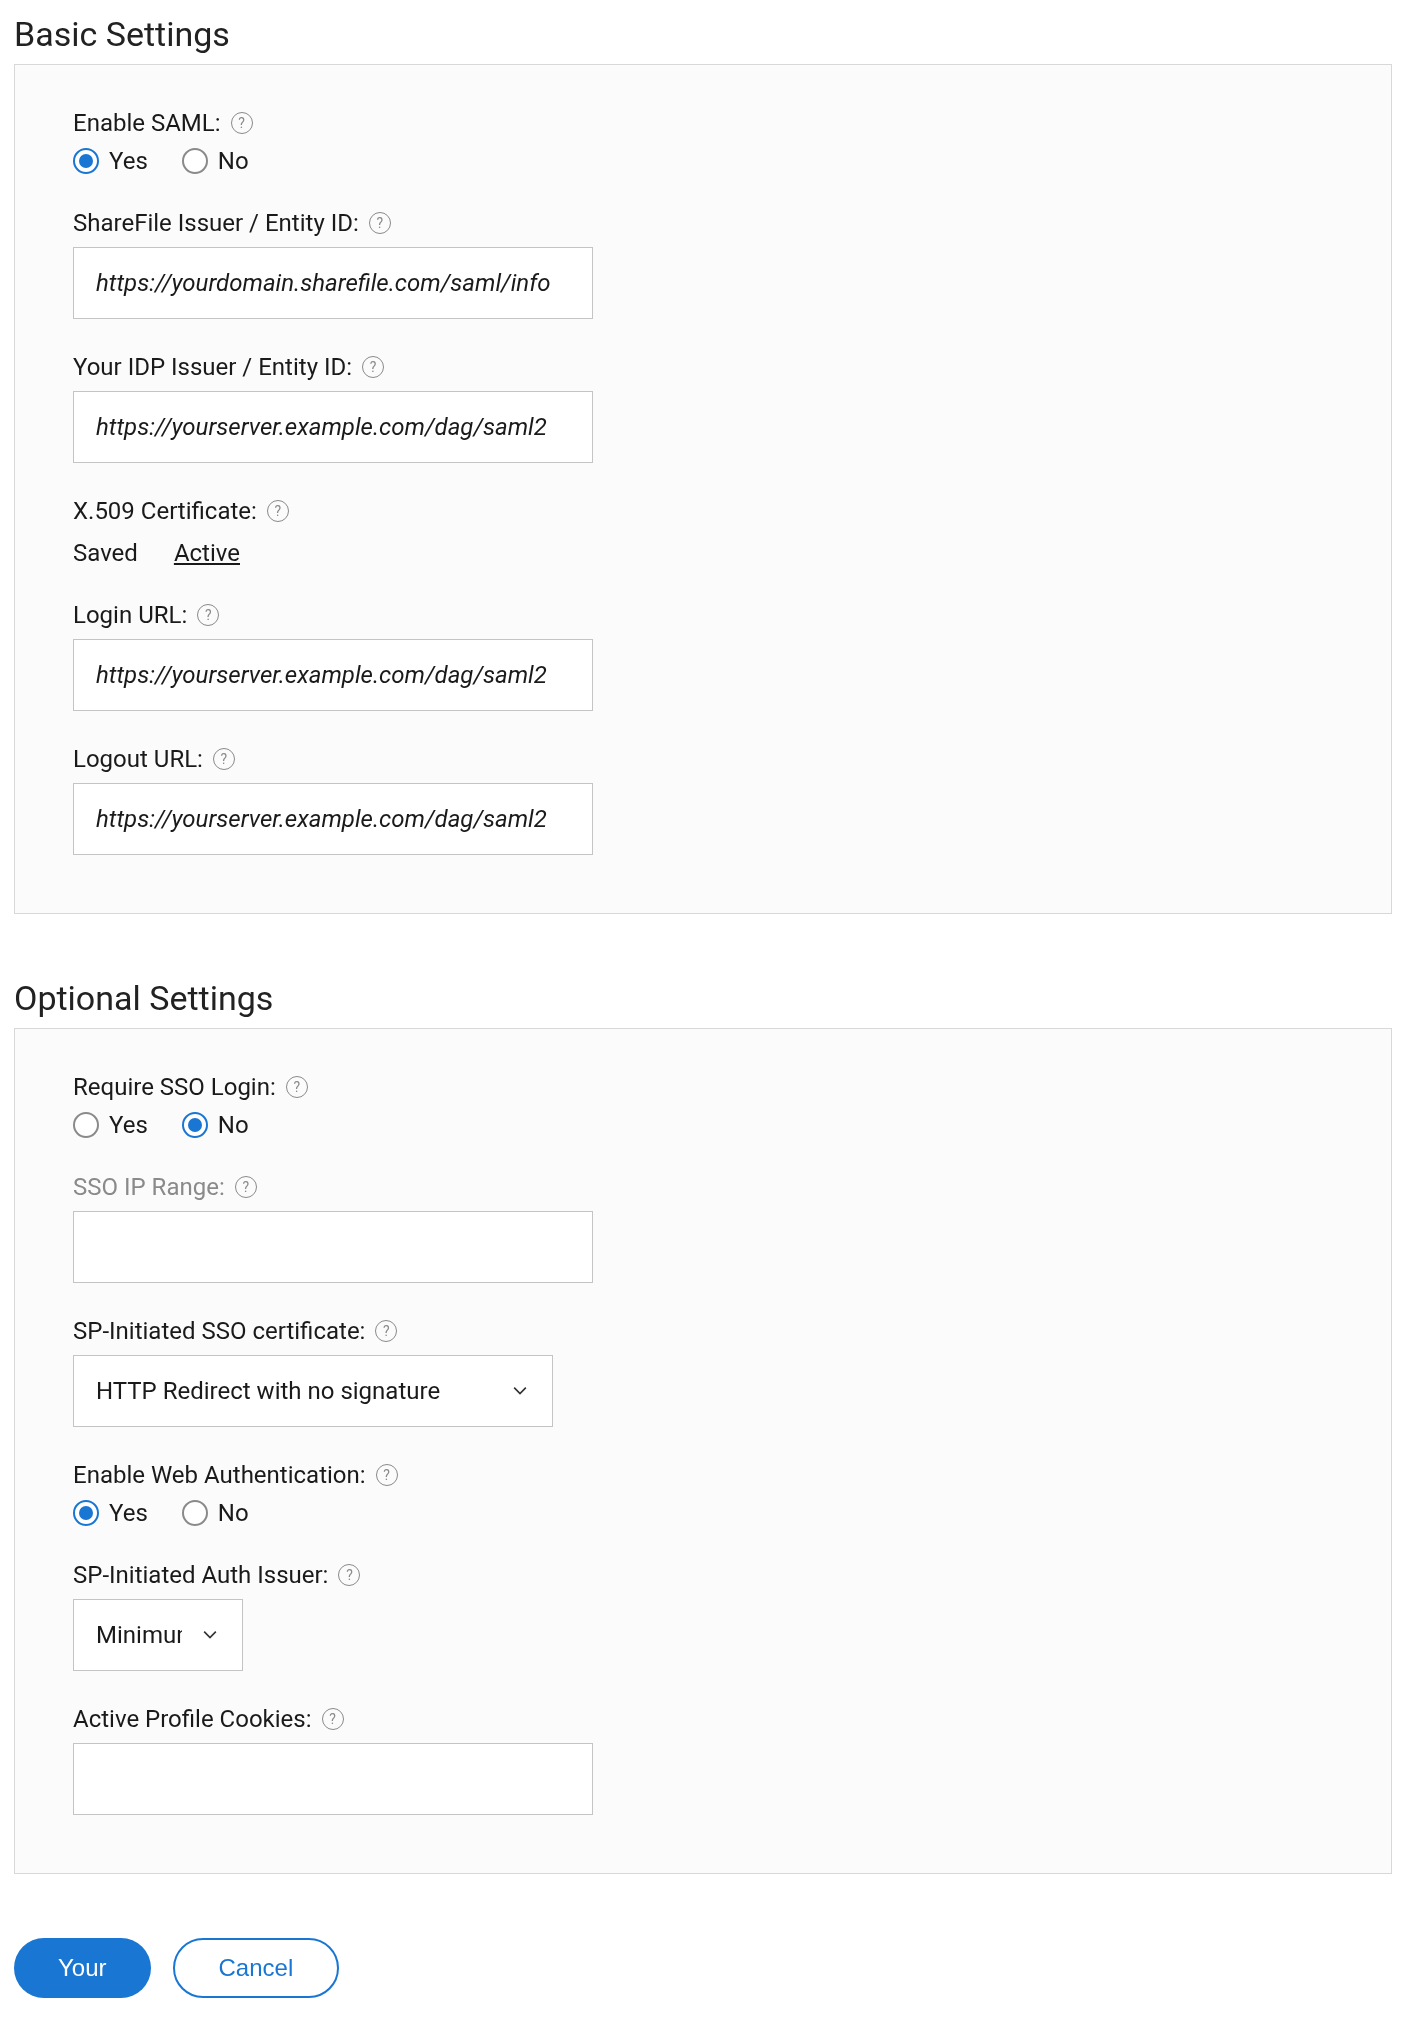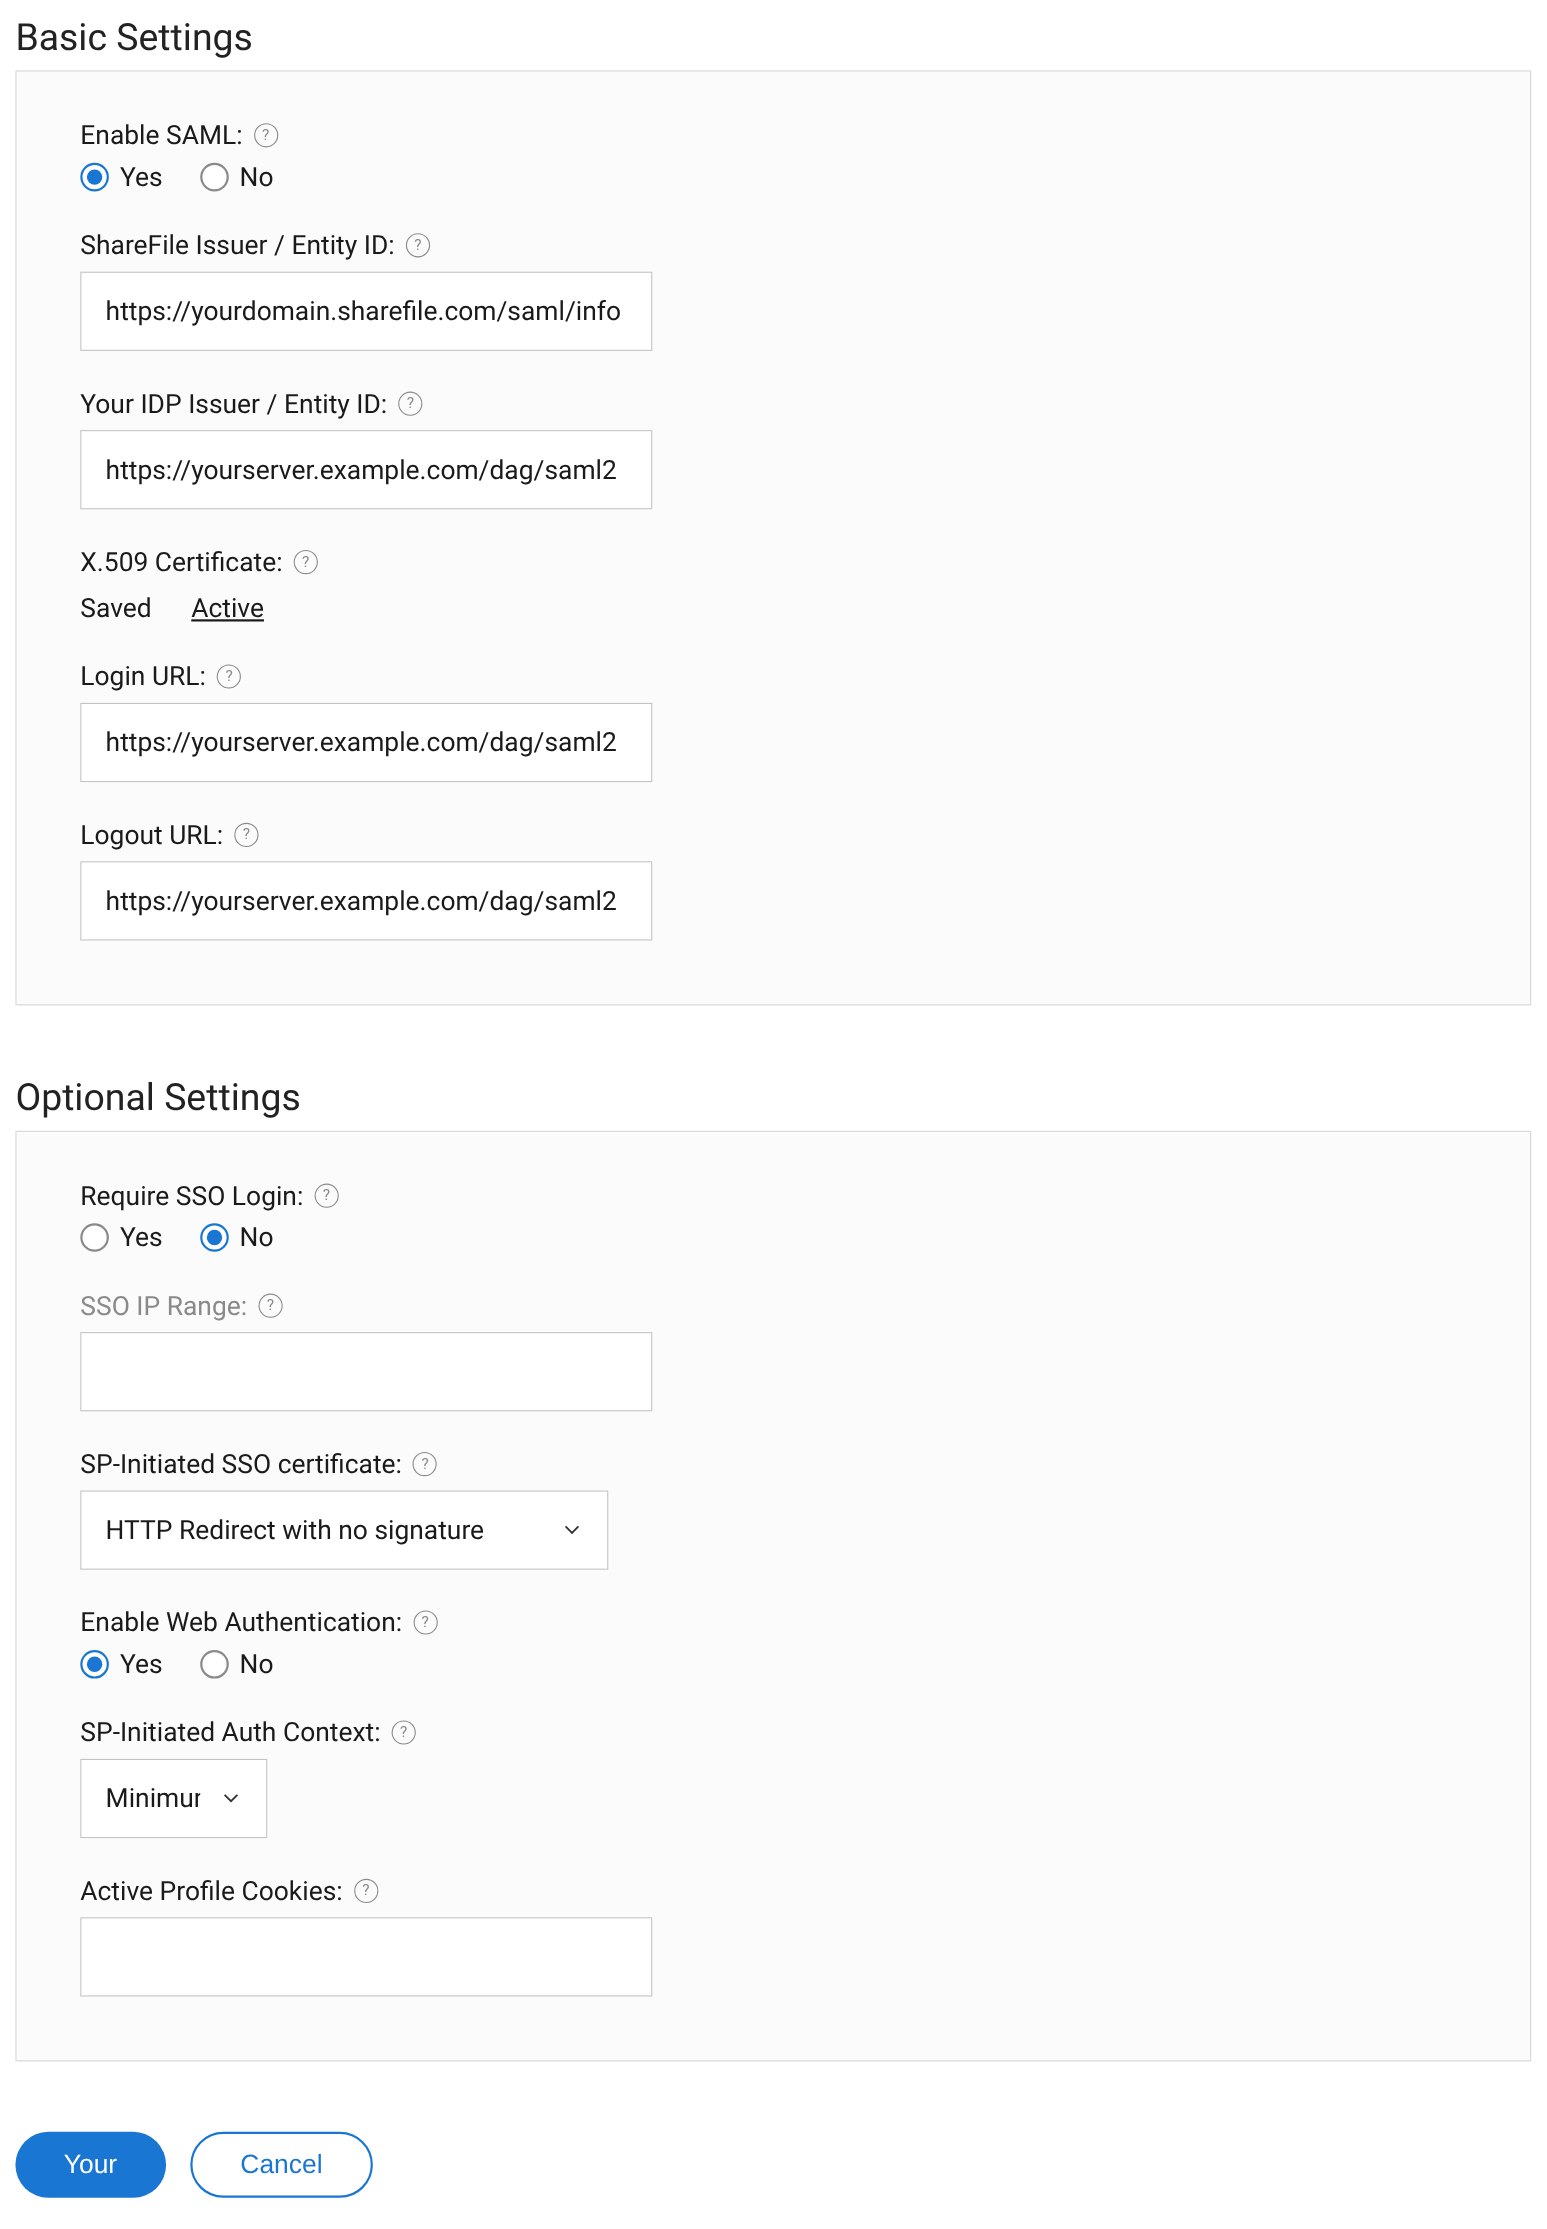--- a/index.html
+++ b/index.html
@@ -78,20 +78,21 @@
     height: 72px;
     border: 1px solid #c4c4c4;
     background: #fff;
     padding: 0 22px;
     font-size: 24px;
     color: #1a1a1a;
     display: flex;
     align-items: center;
     white-space: nowrap;
     overflow: hidden;
+    font-style: italic;
   }
   .inline-status {
     display: flex;
     align-items: center;
     gap: 36px;
     margin-top: 4px;
     text-align: right;
   }
   .link {
     text-decoration: underline;
@@ -278,21 +279,21 @@
       </label>
       <label class="radio-option">
         <span class="radio"></span>
         <span>No</span>
       </label>
     </div>
   </div>
 
   <div class="field">
     <div class="field-label">
-      <span>SP-Initiated Auth Context:</span>
+      <span>SP-Initiated Auth Issuer:</span>
       <span class="help-icon">?</span>
     </div>
     <div class="row">
       <div class="select w-205">
         <span class="val">Minimum</span>
         <span class="caret">
           <svg viewBox="0 0 24 24" width="20" height="20">
               <path d="M5 8l7 7 7-7" fill="none" stroke="#333" stroke-width="2"></path>
             </svg>
         </span>

